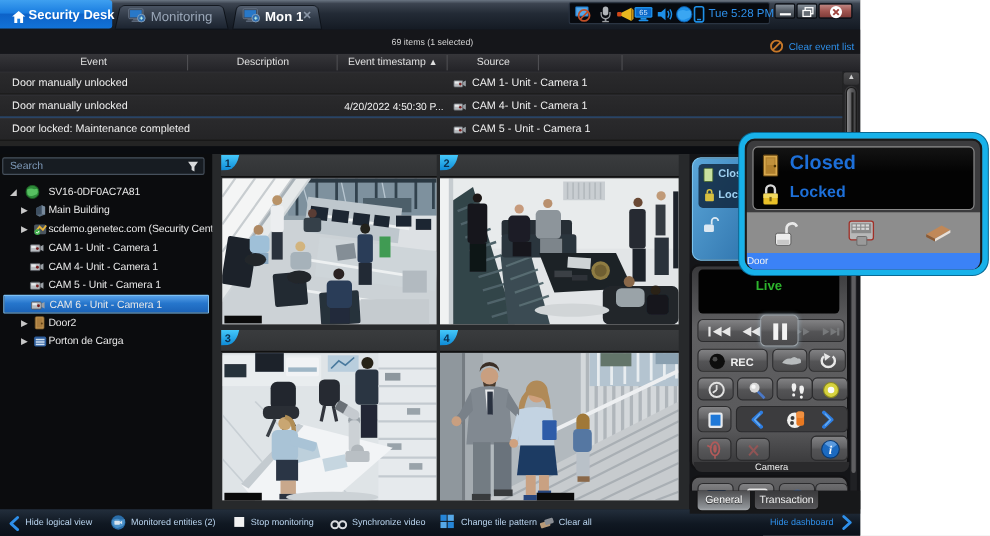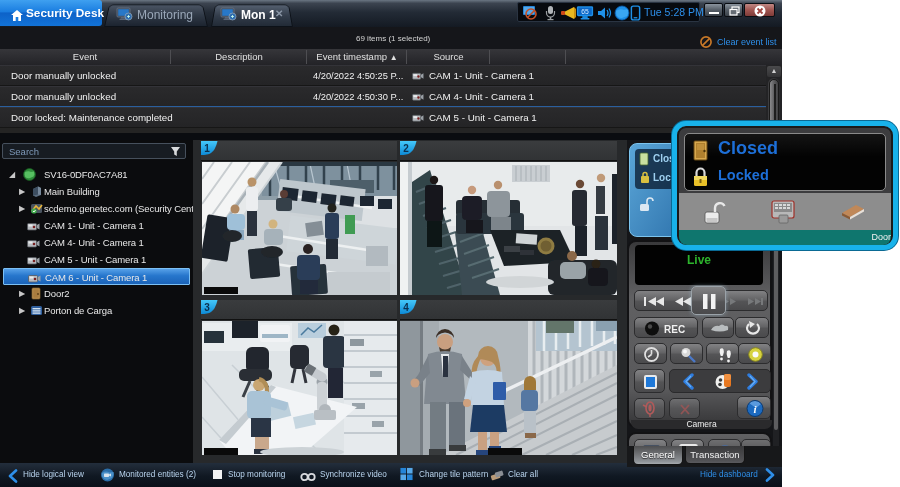--- a/index.html
+++ b/index.html
@@ -167,21 +167,20 @@
   <div id="thead">
     <div class="hcell" style="left:0;width:171px;">Event</div>
     <div class="hcell" style="left:172px;width:135px;">Description</div>
     <div class="hcell" style="left:308px;width:99px;">Event timestamp <span style="font-size:8px;">▲</span></div>
     <div class="hcell" style="left:408px;width:82px;">Source</div>
     <div class="hcell" style="left:491px;width:75px;"></div>
   </div>
   <div id="tbody">
     <div class="trow" style="top:0;">
           <span style="position:absolute;left:11px;">Door manually unlocked</span>
-          <span style="position:absolute;left:313px;font-size:9.3px;">4/20/2022 4:50:25 P...</span>
           <span style="position:absolute;left:412px;top:5px;line-height:0;"><svg width="12" height="10" viewBox="0 0 13 11">
               <rect x="0.5" y="2.5" width="9" height="6.5" rx="1" fill="#b8bcc0" stroke="#55595e" stroke-width="0.8"></rect>
               <rect x="1.5" y="3.5" width="4" height="2" fill="#e8eaec"></rect>
               <circle cx="7" cy="6" r="1.3" fill="#782020"></circle>
               <path d="M9.8 4 L12.5 2.5 L12.5 8.5 L9.8 7 Z" fill="#9aa0a6"></path>
             </svg></span>
           <span style="position:absolute;left:429px;">CAM 1- Unit - Camera 1</span>
         </div>
     <div class="trow" style="top:21px;border-bottom:1px solid #2a5f9e;">
           <span style="position:absolute;left:11px;">Door manually unlocked</span>
@@ -839,15 +838,15 @@
             <rect x="18" y="10" width="3" height="2"></rect>
           </g>
           <rect x="10" y="18" width="9" height="8" rx="1" fill="#9a9a9a" stroke="#666" stroke-width="0.8"></rect>
         </svg>
      <svg style="position:absolute;left:160px;top:8px;" width="28" height="20" viewBox="0 0 28 20">
           <path d="M3 12 L17 4 L25 8 L11 16 Z" fill="#c08858"></path>
           <path d="M3 12 L11 16 L11 18.5 L3 14.5 Z" fill="#8a5a34"></path>
           <path d="M11 16 L25 8 L25 10.5 L11 18.5 Z" fill="#e8e0d8"></path>
         </svg>
    </div>
-   <div style="position:absolute;left:2px;top:104px;width:212px;height:15px;background:#0f766e;border-radius:0 0 8px 8px;text-align:right;color:#f2f2f2;font-size:9px;line-height:14px;">Door</div>
+   <div style="position:absolute;left:2px;top:104px;width:212px;height:15px;background:#3b82f6;border-radius:0 0 8px 8px;text-align:left;color:#f2f2f2;font-size:9px;line-height:14px;">Door</div>
  </div>
 </div>
 
 </body></html>

